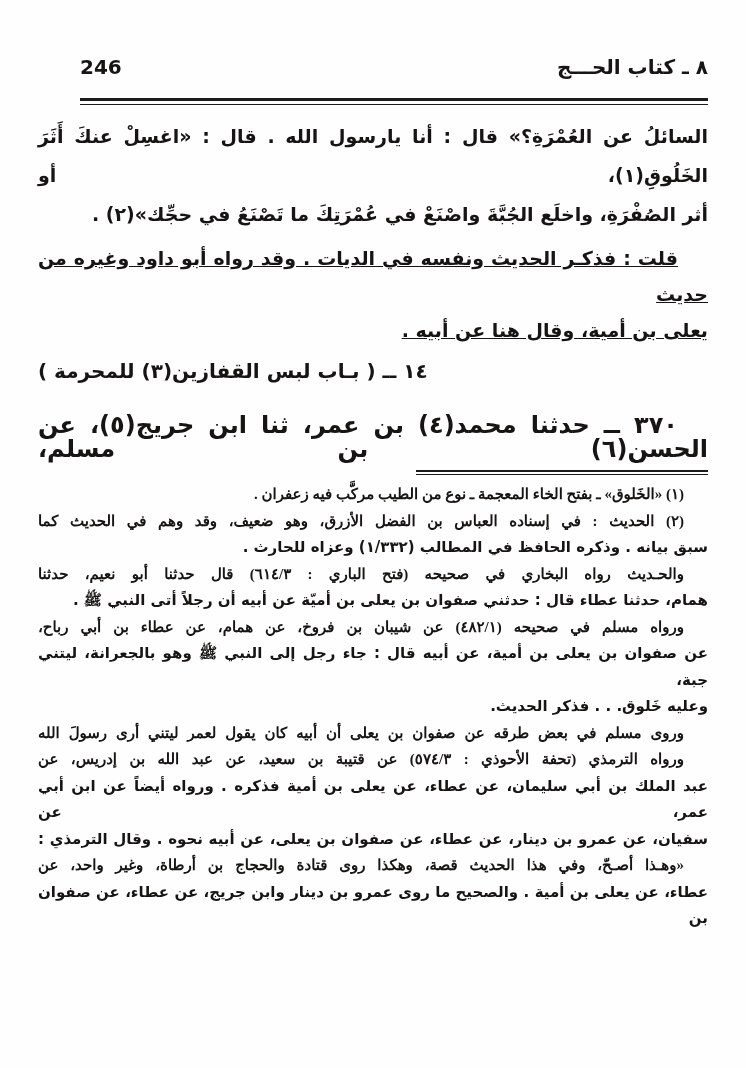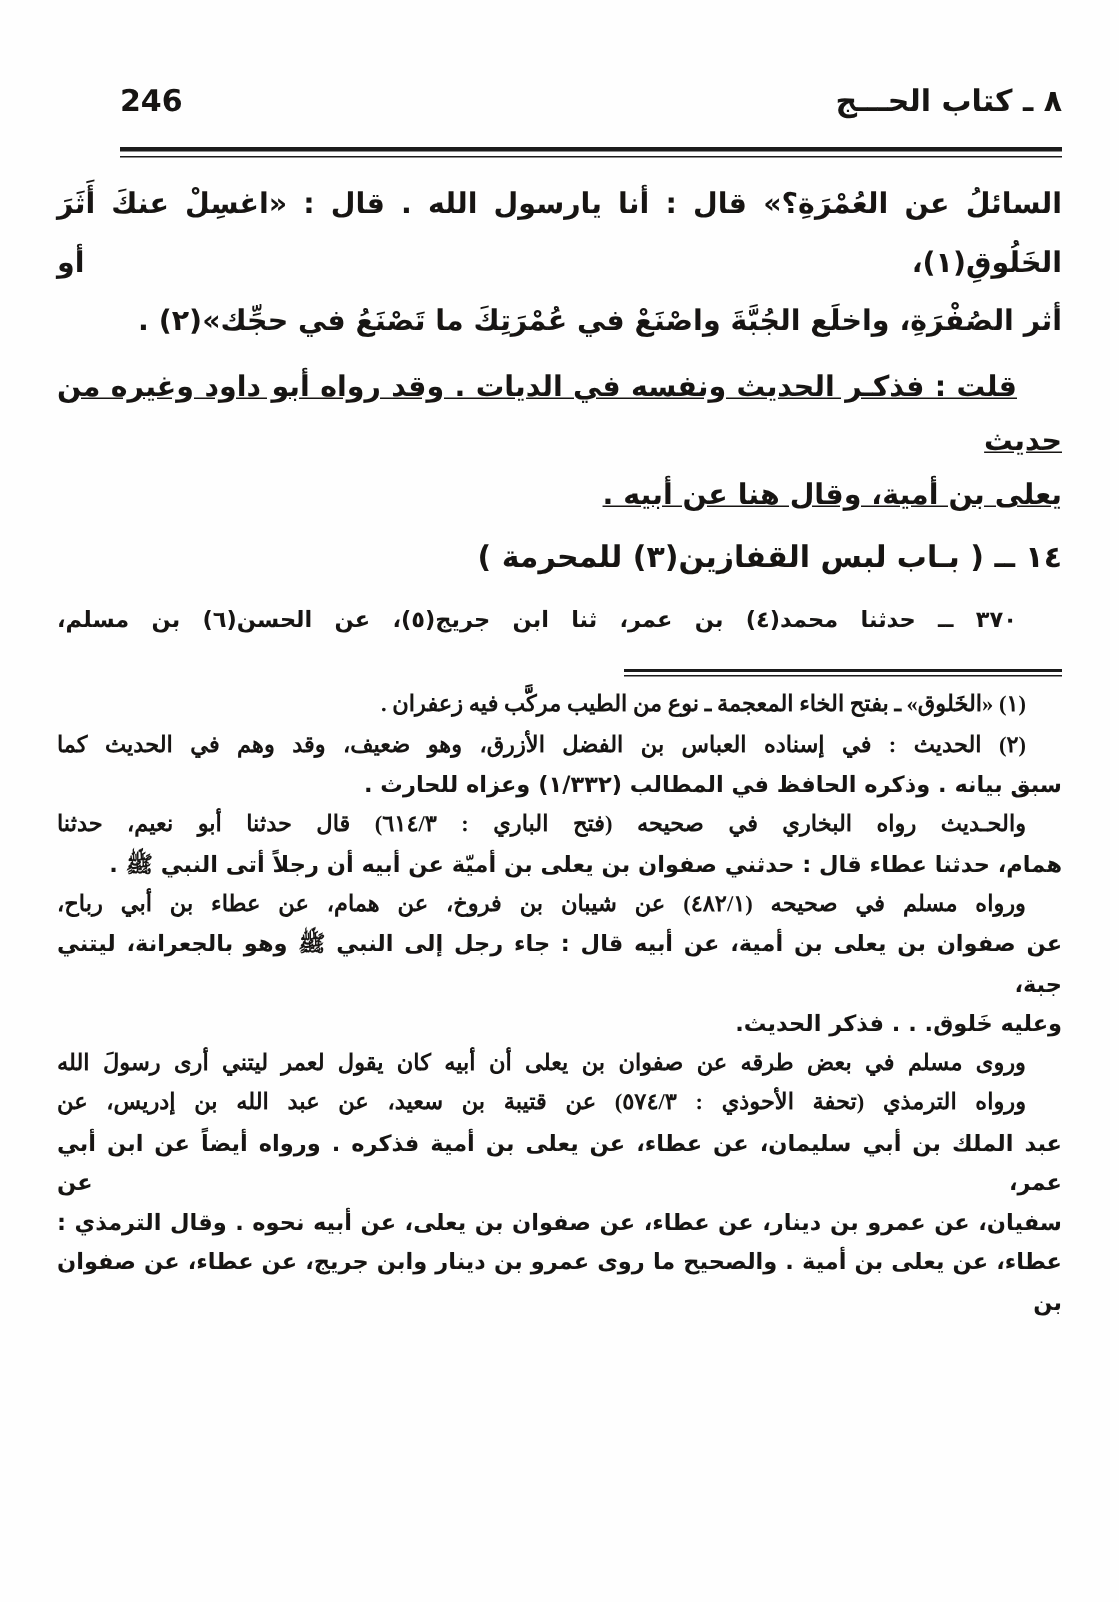--- a/index.html
+++ b/index.html
@@ -47,30 +47,30 @@
   }
   .ln {
     text-align: justify;
     text-align-last: justify;
   }
   .ln.end { text-align-last: right; }
   .ln.ind { text-indent: 30px; }
   .p2 { margin-top: 6px; line-height: 36px; text-decoration: underline; }
   .heading {
     margin-top: 5px;
-    text-align: right;
+    text-align: left;
     font-size: 20px;
     font-weight: bold;
     line-height: 36px;
   }
   .hadith {
-    margin-top: 0;
-    font-size: 15px;
+    margin-top: 24px;
+    font-size: 24px;
     font-weight: bold;
-    line-height: 48px;
+    line-height: 24px;
   }
   
   .fsep {
     width: 292px;
     height: 2px;
     margin: 9px 0 6px auto;
     border-top: 2px solid #1a1a1a;
     border-bottom: 1px solid #1a1a1a;
   }
   .fnotes {
@@ -121,17 +121,18 @@
     <div class="fn end">سبق بيانه . وذكره الحافظ في المطالب (١/٣٣٢) وعزاه للحارث .</div>
     <div class="fn ind">والحـديث رواه البخاري في صحيحه (فتح الباري : ٦١٤/٣) قال حدثنا أبو نعيم، حدثنا</div>
     <div class="fn end">همام، حدثنا عطاء قال : حدثني صفوان بن يعلى بن أميّة عن أبيه أن رجلاً أتى النبي ﷺ .</div>
     <div class="fn ind">ورواه مسلم في صحيحه (٤٨٢/١) عن شيبان بن فروخ، عن همام، عن عطاء بن أبي رباح،</div>
     <div class="fn">عن صفوان بن يعلى بن أمية، عن أبيه قال : جاء رجل إلى النبي ﷺ وهو بالجعرانة، ليتني جبة،</div>
     <div class="fn end">وعليه خَلوق. . . فذكر الحديث.</div>
     <div class="fn ind">وروى مسلم في بعض طرقه عن صفوان بن يعلى أن أبيه كان يقول لعمر ليتني أرى رسولَ الله</div>
     <div class="fn ind">ورواه الترمذي (تحفة الأحوذي : ٥٧٤/٣) عن قتيبة بن سعيد، عن عبد الله بن إدريس، عن</div>
     <div class="fn">عبد الملك بن أبي سليمان، عن عطاء، عن يعلى بن أمية فذكره . ورواه أيضاً عن ابن أبي عمر، عن</div>
     <div class="fn">سفيان، عن عمرو بن دينار، عن عطاء، عن صفوان بن يعلى، عن أبيه نحوه . وقال الترمذي :</div>
+    <div class="fn ind">«وهـذا أصـحّ، وفي هذا الحديث قصة، وهكذا روى قتادة والحجاج بن أرطاة، وغير واحد، عن</div>
     <div class="fn">عطاء، عن يعلى بن أمية . والصحيح ما روى عمرو بن دينار وابن جريج، عن عطاء، عن صفوان بن</div>
 
   </div>
 
 </div>
 
 </body></html>

